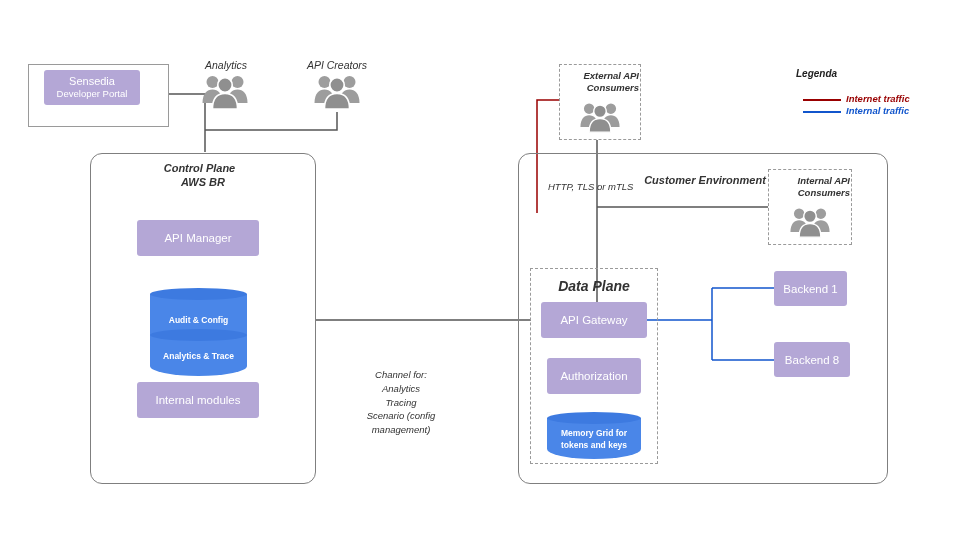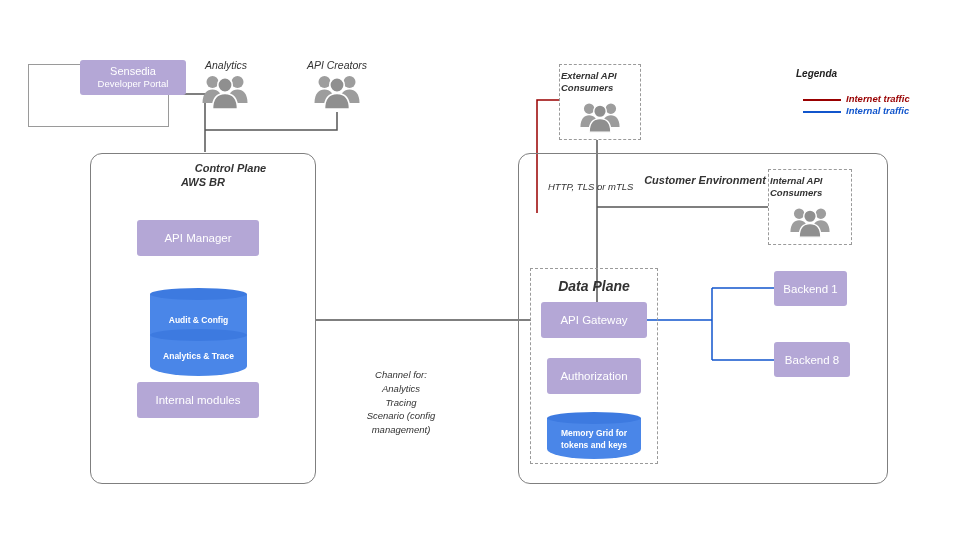--- a/index.html
+++ b/index.html
@@ -22,43 +22,43 @@
     display: flex; align-items: center; justify-content: center;
     font-size: 11.5px; text-align: center;
   }
   .node-col { flex-direction: column; line-height: 1.25; }
   .node-title { font-size: 11px; }
   .node-sub { font-size: 9.5px; }
 
   .box-title { font-weight: bold; font-style: italic; font-size: 11px; text-align: center; color: #333; }
   .dp-title { font-weight: bold; font-style: italic; font-size: 14px; text-align: center; color: #333; }
   .actor-label { font-style: italic; font-size: 10.5px; text-align: center; color: #333; }
-  .consumer-label { font-weight: bold; font-style: italic; font-size: 9.5px; text-align: left; color: #333; white-space: pre-line; line-height: 1.3; }
+  .consumer-label { font-weight: bold; font-style: italic; font-size: 9.5px; text-align: right; color: #333; white-space: pre-line; line-height: 1.3; }
   .note { font-style: italic; font-size: 9.5px; text-align: center; color: #333; white-space: pre-line; line-height: 1.45; margin-top: 24px; }
   .protocol { font-style: italic; font-size: 9.5px; color: #333; }
 
   .cylinder { }
   .cyl-body { position: absolute; left: 0; right: 0; top: 6px; bottom: 0; background: #4a86e8; border-radius: 0 0 50% 50% / 0 0 10px 10px; }
   .cyl-top { position: absolute; left: 0; right: 0; top: 0; height: 12px; border-radius: 50%; background: #3d7ae0; }
   .cyl-label { position: absolute; left: 2px; right: 2px; top: 8px; bottom: 0; display: flex; align-items: center; justify-content: center; color: #fff; font-weight: bold; font-size: 8.5px; text-align: center; line-height: 1.3; white-space: pre-line; }
 
   .legend-title { font-weight: bold; font-style: italic; font-size: 10px; color: #222; }
   .legend-label { font-weight: bold; font-style: italic; font-size: 9.5px; }
   .legend-line { height: 2px; }
 
   
   #portal-outer { left: 28px; top: 64px; width: 141px; height: 63px; }
-  #portal-inner { left: 44px; top: 60px; width: 106px; height: 35px; margin-left: 36px; }
+  #portal-inner { left: 44px; top: 70px; width: 96px; height: 35px; }
   #developers-label { left: 186px; top: 59px; width: 80px; }
   #developers-icon { left: 202px; top: 72px; }
   #creators-label { left: 297px; top: 59px; width: 80px; }
   #creators-icon { left: 314px; top: 72px; }
 
   #control-plane { left: 90px; top: 153px; width: 226px; height: 331px; }
-  #cp-title { left: 103px; top: 162px; width: 226px; padding-left: 29px; }
+  #cp-title { left: 72px; top: 162px; width: 226px; padding-left: 29px; }
   #cp-subtitle { left: 90px; top: 176px; width: 226px; }
   #api-manager { left: 137px; top: 220px; width: 122px; height: 36px; }
   #audit-cyl { left: 150px; top: 288px; width: 97px; height: 57px; }
   #analytics-cyl { left: 150px; top: 329px; width: 97px; height: 47px; }
   #internal-modules { left: 137px; top: 382px; width: 122px; height: 36px; }
 
   #channel-note { left: 340px; top: 344px; width: 122px; }
 
   #customer-env { left: 518px; top: 153px; width: 370px; height: 331px; }
   #ce-title { left: 600px; top: 174px; width: 210px; }

